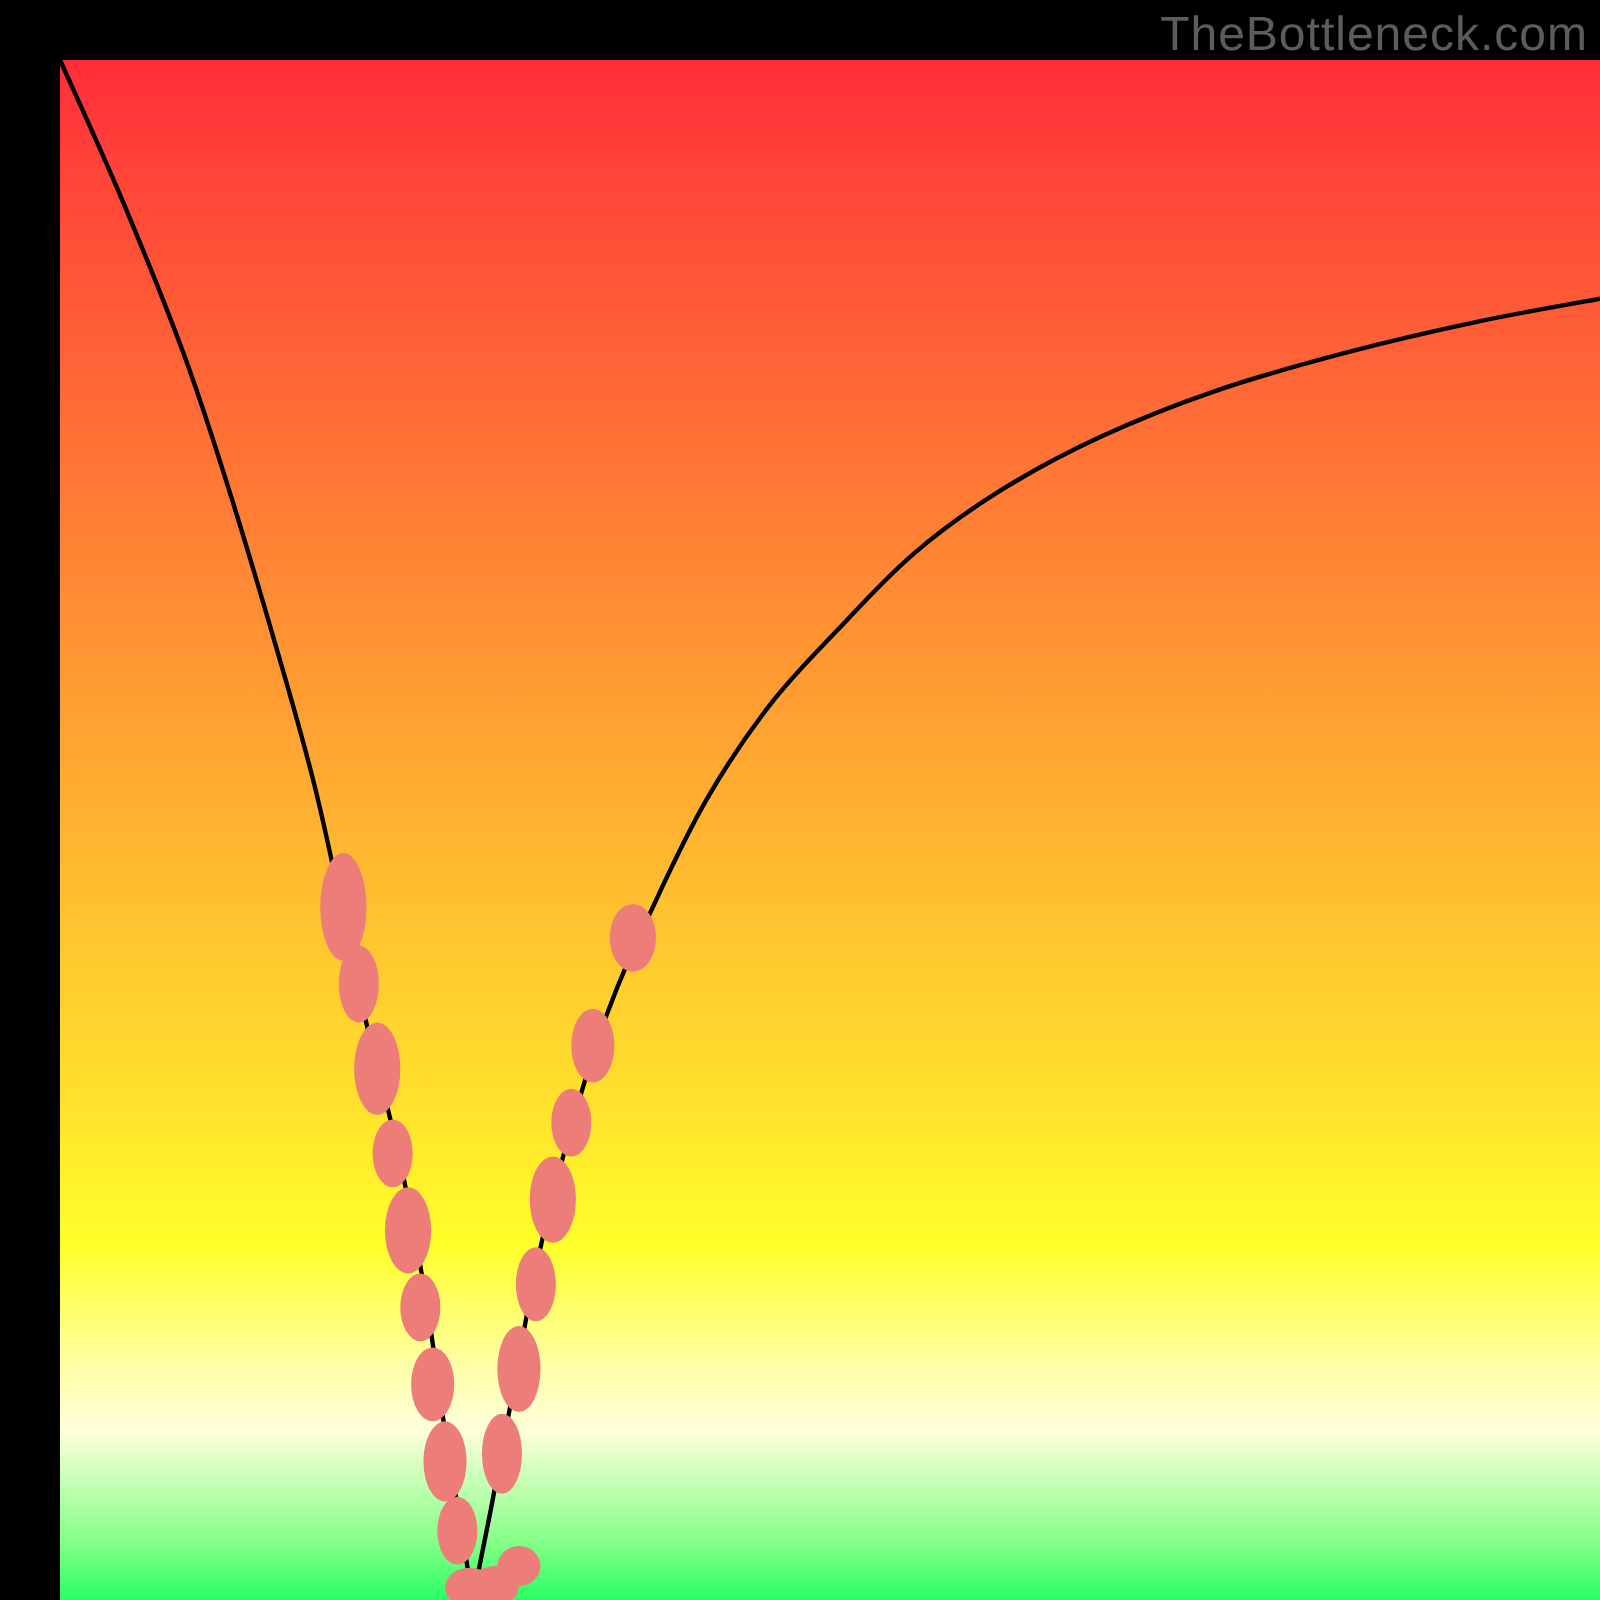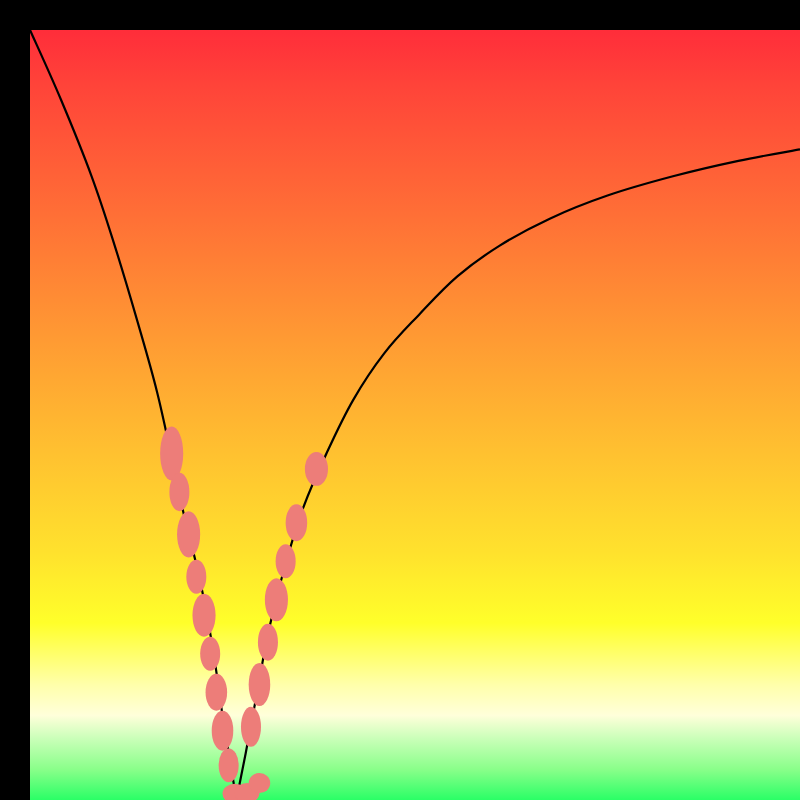--- a/index.html
+++ b/index.html
@@ -63,20 +63,21 @@
     stroke-width: 2.2;
   }
   .marker {
     fill: #ed7d79;
   }
 </style>
 </head>
 <body>
 
 <div class="frame">
+  <div class="source-label">TheBottleneck.com</div>
 
   <div class="plot-area">
     <svg class="curves" viewBox="0 0 770 770" preserveAspectRatio="none">
       <path id="left-curve-path" class="curve" d="M 0 0 C 5.544 12.473999999999991, 19.712000000000003 42.965999999999966, 30.8 69.29999999999995 C 41.888 95.63399999999994, 51.898 119.96599999999995, 61.6 146.29999999999995 C 71.302 172.63399999999996, 76.384 189.26600000000002, 84.7 215.60000000000002 C 93.016 241.93400000000003, 100.177 266.266, 107.80000000000001 292.6 C 115.42300000000002 318.934, 120.81300000000002 336.952, 127.05000000000001 361.9 C 133.287 386.84799999999996, 137.599 409.024, 142.45 431.2 C 147.301 453.376, 149.84199999999998 467.08200000000005, 154 485.1 C 158.15800000000002 503.118, 161.66920000000002 514.668, 165.55 531.3 C 169.4308 547.9319999999999, 172.095 559.482, 175.56 577.5 C 179.025 595.518, 181.75079999999997 611.996, 184.79999999999998 631.4 C 187.8492 650.804, 189.72799999999998 667.2819999999999, 192.5 685.3 C 195.27200000000002 703.318, 197.70520000000002 716.254, 200.20000000000002 731.5 C 202.69480000000001 746.746, 205.2512 763.07, 206.36 770"></path>
       <path id="right-curve-path" class="curve" d="M 206.36 770 C 208.0232 761.684, 211.85780000000003 743.204, 215.60000000000002 723.8 C 219.34220000000002 704.396, 222.992 684.376, 227.14999999999998 662.2 C 231.30799999999996 640.0240000000001, 233.849 622.7760000000001, 238.7 600.6 C 243.551 578.424, 247.86300000000003 561.176, 254.10000000000002 539 C 260.33700000000005 516.824, 265.727 498.19, 273.34999999999997 477.4 C 280.97299999999996 456.60999999999996, 287.441 442.904, 296.45 423.5 C 305.459 404.096, 313.005 387.61799999999994, 323.4 369.59999999999997 C 333.79499999999996 351.582, 342.419 338.646, 354.2 323.40000000000003 C 365.981 308.15400000000005, 375.683 298.76, 388.85 284.9 C 402.01700000000005 271.03999999999996, 412.797 258.87399999999997, 427.35 246.39999999999998 C 441.903 233.926, 453.068 225.99500000000003, 469.7 215.60000000000002 C 486.332 205.205, 500.346 197.659, 519.75 188.64999999999998 C 539.154 179.64099999999996, 555.3240000000001 173.17299999999994, 577.5 165.54999999999995 C 599.6759999999999 157.92699999999996, 619.3879999999999 152.53699999999995, 642.9499999999999 146.29999999999995 C 666.512 140.06299999999996, 685.531 135.75099999999998, 708.4 130.89999999999998 C 731.269 126.04899999999999, 758.912 121.42900000000002, 770 119.35000000000002"></path>
       <g id="marker-group">
           <ellipse cx="141.68" cy="423.5" rx="11.55" ry="26.95" class="marker"></ellipse>
           <ellipse cx="149.38" cy="462" rx="10.01" ry="19.25" class="marker"></ellipse>
           <ellipse cx="158.62" cy="504.35" rx="11.55" ry="23.1" class="marker"></ellipse>
           <ellipse cx="166.32000000000002" cy="546.7" rx="10.01" ry="16.94" class="marker"></ellipse>

